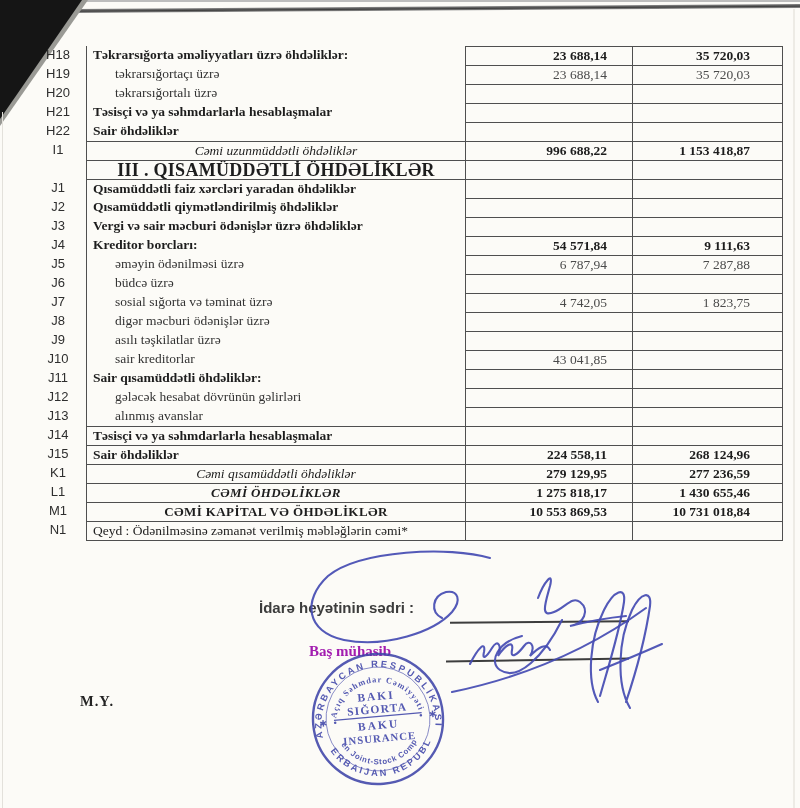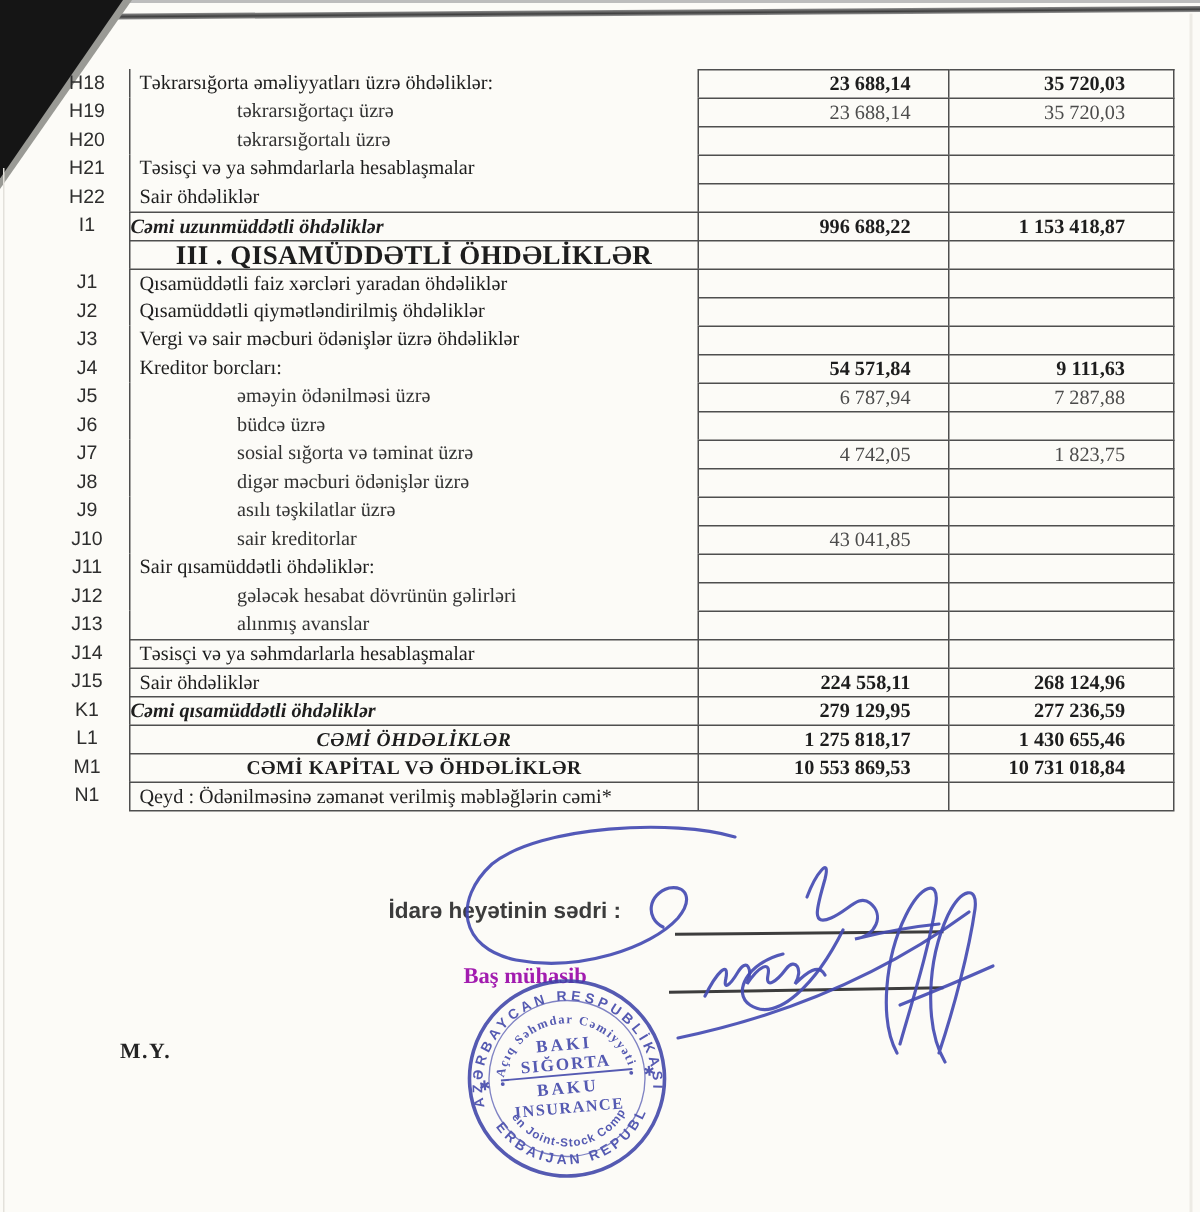--- a/index.html
+++ b/index.html
@@ -24,23 +24,23 @@
   .grid { display:grid; grid-template-columns:56px 380px 167px 150px; grid-auto-rows:19px; }
   .row { display:contents; }
   .cell { font-size:13.5px; line-height:18px; color:var(--txt,#1d1d1d); overflow:hidden; white-space:nowrap; }
   .c-code { font-family:"Liberation Sans","DejaVu Sans",sans-serif; font-size:13px; color:#2e2e2e; text-align:center; }
   .c-label { border-left:1px solid var(--ln,#4f4f4f); border-right:1px solid var(--ln,#4f4f4f); padding-left:6px; }
   .c-val { border-top:1px solid var(--ln,#4f4f4f); border-right:1px solid var(--ln,#4f4f4f); text-align:right; color:var(--txt-light,#4b4b4b); }
   .c-v1 { padding-right:25px; }
   .c-v2 { padding-right:32px; }
   .vb { font-weight:bold; color:var(--txt,#1d1d1d); }
   .bt { border-top:1px solid var(--ln,#4f4f4f); }
-  .lab-main { font-weight:normal; }
-  .lab-sub  { padding-left:71px; color:#333; }
-  .lab-total-i { font-weight:bold; font-style:italic; text-align:left; padding-left:0; }
+  .lab-main { font-weight:bold; }
+  .lab-sub  { padding-left:28px; color:#333; }
+  .lab-total-i { font-weight:normal; font-style:italic; text-align:center; padding-left:0; }
   .lab-caps-i  { font-weight:bold; font-style:italic; text-align:center; padding-left:0; font-size:13px; letter-spacing:.4px; }
   .lab-caps    { font-weight:bold; text-align:center; padding-left:0; font-size:13px; letter-spacing:.4px; }
   .lab-section { font-weight:bold; text-align:center; padding-left:0; font-size:18px; letter-spacing:.3px; }
   .lab-note { color:#222; }
   .table-bottom { position:absolute; left:56px; top:494px; width:697px; height:1px; background:var(--ln,#4f4f4f); }
 
   .footnote { position:absolute; left:48px; top:545px; font-size:13.5px; color:#2a2a2a; }
 
   
   .sig-label-1 { position:absolute; left:259px; top:599px; font-family:"Liberation Sans","DejaVu Sans",sans-serif;

